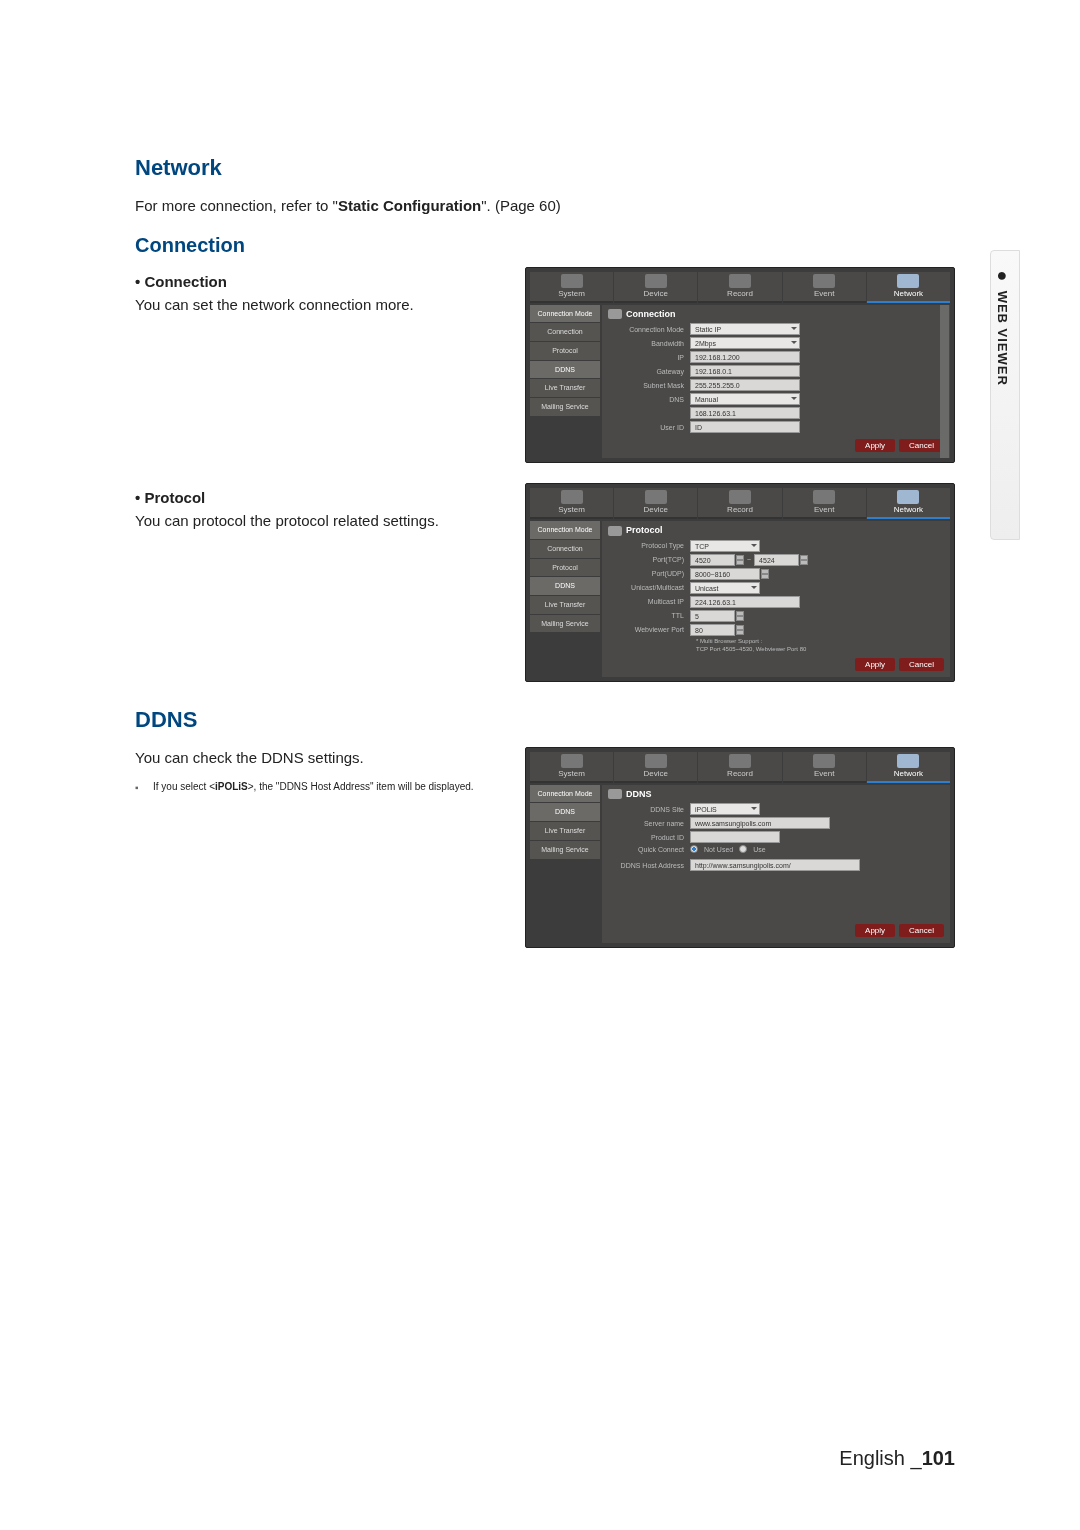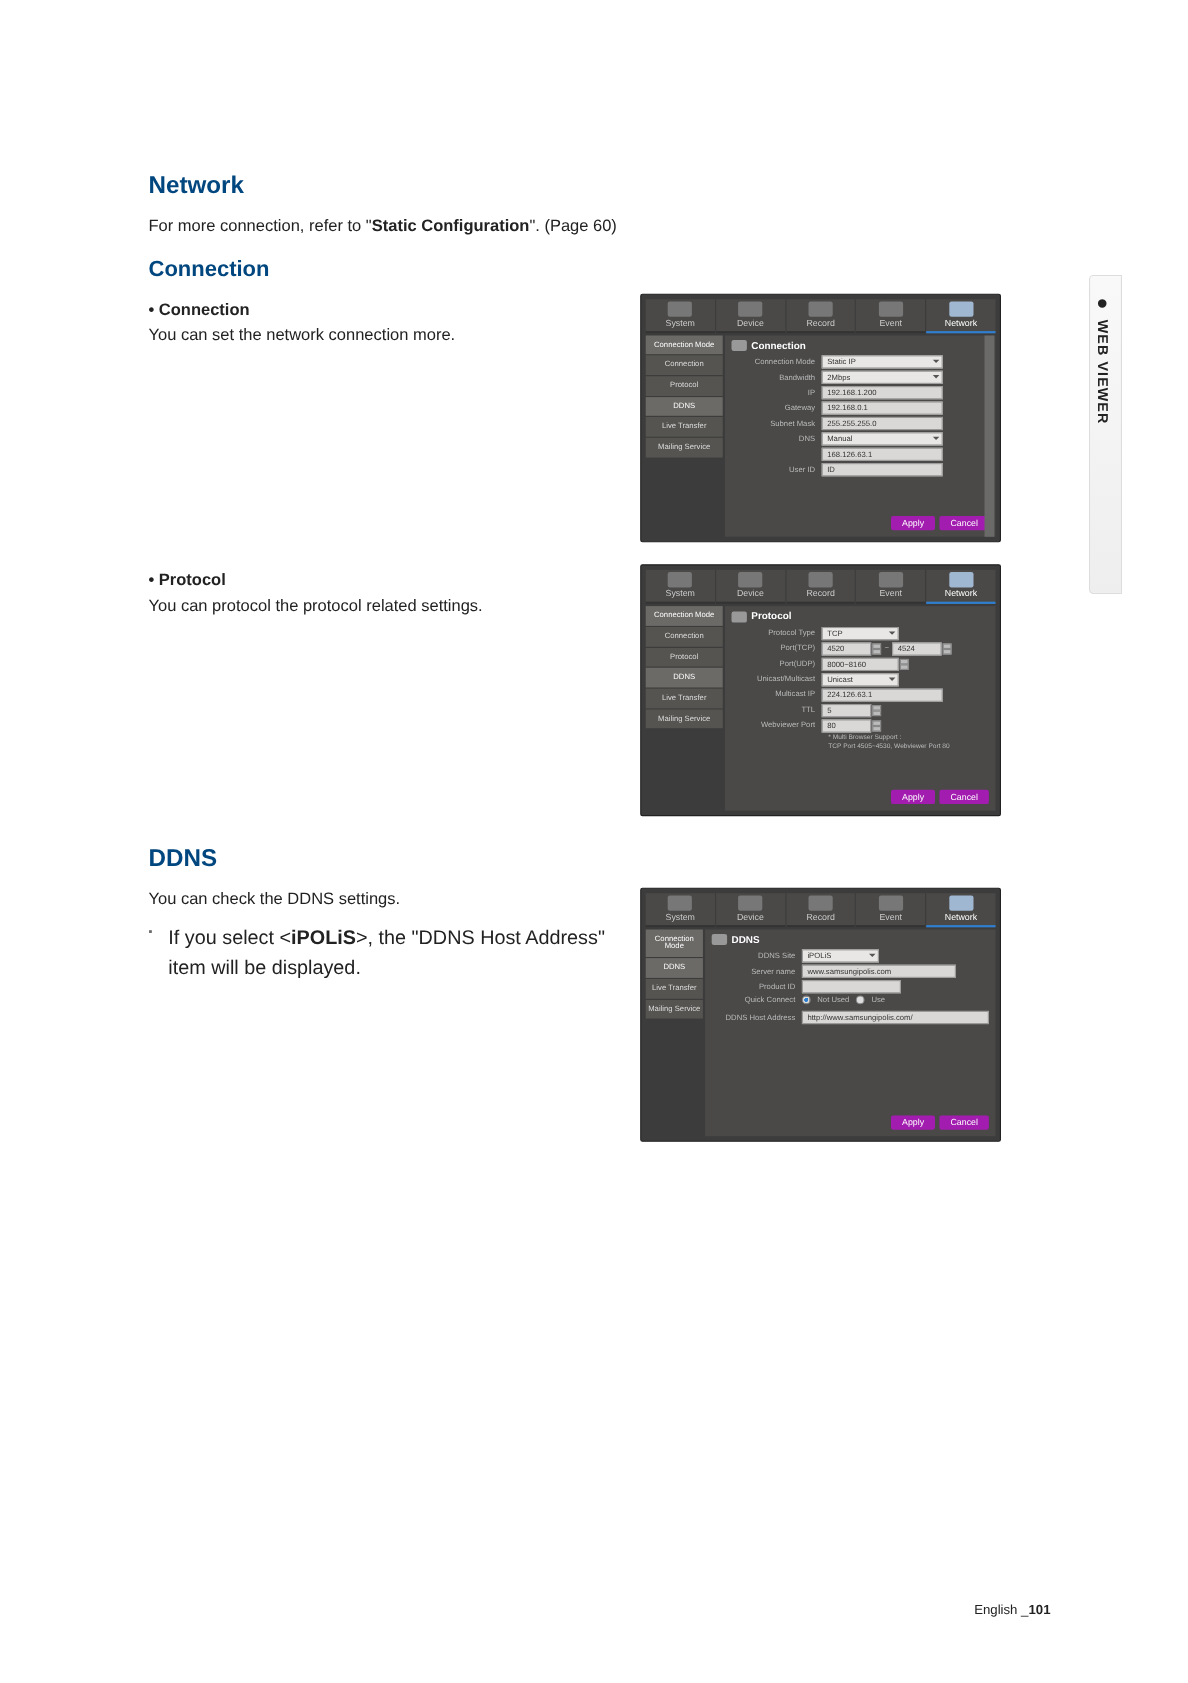--- a/index.html
+++ b/index.html
@@ -6,26 +6,26 @@
   body { background: #fff; font-family: Arial, Helvetica, sans-serif; color: #222; width: 1080px; }
   .page { padding: 155px 125px 60px 135px; position: relative; min-height: 1530px; }
   .side-tab { position: absolute; right: 60px; top: 250px; width: 30px; height: 290px; background: linear-gradient(#f9f9f9,#eee); border-radius: 4px 0 0 4px; border: 1px solid #ddd; }
   .side-tab-text { writing-mode: vertical-rl; text-orientation: mixed; font-size: 13px; font-weight: 600; letter-spacing: 1px; padding-top: 14px; text-align: left; }
   .side-tab-text .dot { font-size: 18px; }
   h2.section { color: #00467f; font-size: 22px; font-weight: 700; margin-bottom: 14px; }
   h3.sub { color: #00467f; font-size: 20px; font-weight: 700; margin: 16px 0 10px; }
   p.body { font-size: 15px; line-height: 1.5; margin-bottom: 10px; }
   .bullet-head { font-size: 15px; font-weight: 700; margin: 6px 0 4px; }
   .bullet-head::before { content: "•  "; }
-  .sq-bullet { font-size: 18px; line-height: 1.5; padding-left: 18px; position: relative; margin: 4px 0; }
+  .sq-bullet { font-size: 10px; line-height: 1.5; padding-left: 18px; position: relative; margin: 4px 0; }
   .sq-bullet::before { content: "\25AA"; color: #666; position: absolute; left: 0; top: 1px; font-size: 10px; }
   .row { display: flex; gap: 30px; align-items: flex-start; margin-bottom: 20px; }
   .row .text-col { flex: 1 1 auto; }
   .row .img-col { flex: 0 0 373px; }
-  .dvr-panel { width: 328px; background: #3d3c3c; border: 1px solid #222; border-radius: 2px; padding: 4px; font-size: 8px; color: #ccc; }
+  .dvr-panel { width: 430px; background: #3d3c3c; border: 1px solid #222; border-radius: 2px; padding: 4px; font-size: 8px; color: #ccc; }
   .dvr-tabs { display: flex; gap: 1px; }
   .dvr-tab { flex: 1; background: #4a4948; text-align: center; padding: 2px 0 3px; border-bottom: 2px solid #333; }
   .dvr-tab.active { border-bottom-color: #2f7fd1; color: #fff; }
   .dvr-tab .ic { display: block; width: 22px; height: 14px; margin: 0 auto 1px; background: #777; border-radius: 2px; }
   .dvr-tab.active .ic { background: #9fb7d0; }
   .dvr-body { display: flex; margin-top: 2px; }
   .dvr-side { width: 70px; display: flex; flex-direction: column; gap: 1px; }
   .dvr-side .sitem { background: #555451; color: #ddd; font-size: 7px; text-align: center; padding: 5px 2px; line-height: 1.1; }
   .dvr-side .sitem.hl { background: #6b6a67; color: #fff; }
   .dvr-main { flex: 1; background: #4a4948; margin-left: 2px; padding: 4px 6px 6px; position: relative; }
@@ -36,23 +36,23 @@
   .finput { background: #d9d8d6; color: #333; font-size: 7px; padding: 1px 4px; height: 12px; line-height: 10px; border: 1px solid #999; flex: 0 0 auto; width: 110px; }
   .finput.sm { width: 45px; }
   .finput.sel { background: #e8e7e5; position: relative; }
   .finput.sel::after { content: ""; position: absolute; right: 2px; top: 3px; border: 3px solid transparent; border-top-color: #555; }
   .spin { display:inline-flex; flex-direction:column; margin-left:1px;}
   .spin span{width:8px;height:5px;background:#bbb;border:1px solid #888;font-size:5px;}
   .radio-group { display: flex; gap: 6px; align-items: center; color: #bbb; font-size: 7px; }
   .radio-dot { width: 8px; height: 8px; border-radius: 50%; border: 1px solid #888; background: #ddd; display: inline-block; }
   .radio-dot.on { background: radial-gradient(circle,#2f7fd1 40%,#ddd 45%); }
   .btn-row { display: flex; justify-content: flex-end; gap: 4px; margin-top: 6px; }
-  .dbtn { background: #a21caf; color: #fff; font-size: 8px; padding: 2px 10px; border-radius: 2px; margin-top: 30px; }
+  .dbtn { background: #7f1d1d; color: #fff; font-size: 8px; padding: 2px 10px; border-radius: 2px; }
   .note-txt { color: #bbb; font-size: 6px; margin-left: 88px; margin-top:2px; }
-  .footer { position: absolute; bottom: 60px; right: 125px; font-size: 12px; }
+  .footer { position: absolute; bottom: 60px; right: 125px; font-size: 20px; }
   .footer b { font-weight: 700; }
   .scrollhint { position:absolute; right:1px; top:0; bottom:0; width:9px; background:#6a6a68;}
 </style>
 </head>
 <body>
 <div class="page">
 
 <div class="side-tab">
   <div class="side-tab-text"><span class="dot">●</span> <span>WEB VIEWER</span></div>
 </div>

